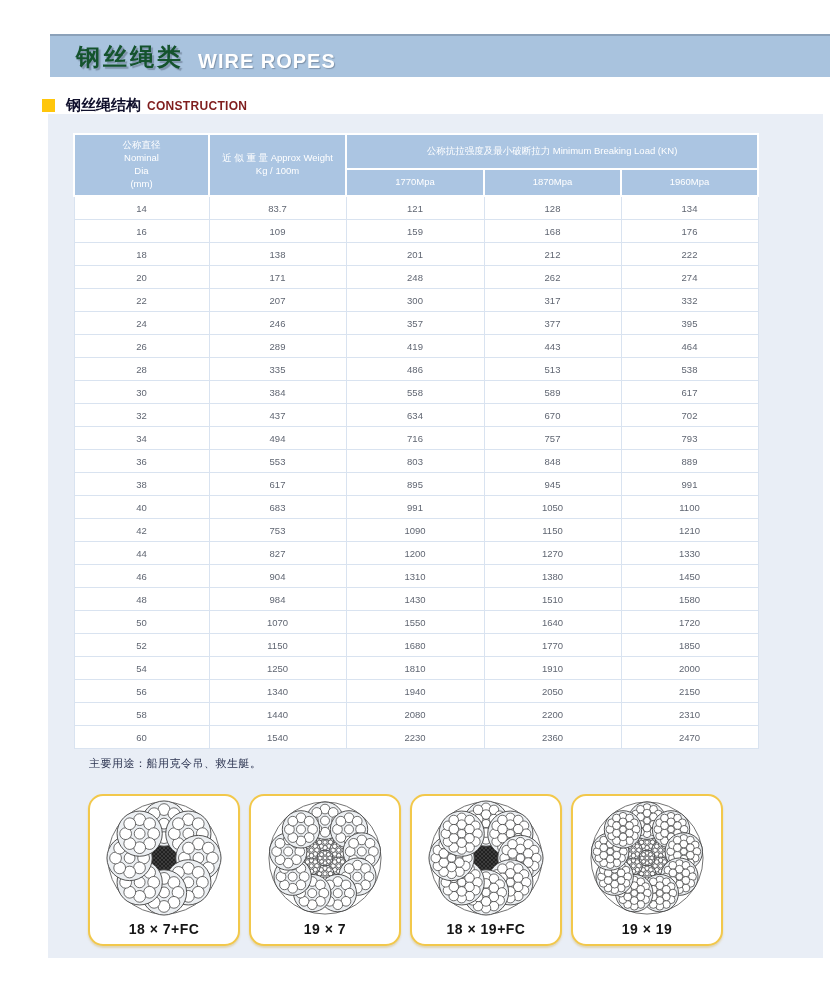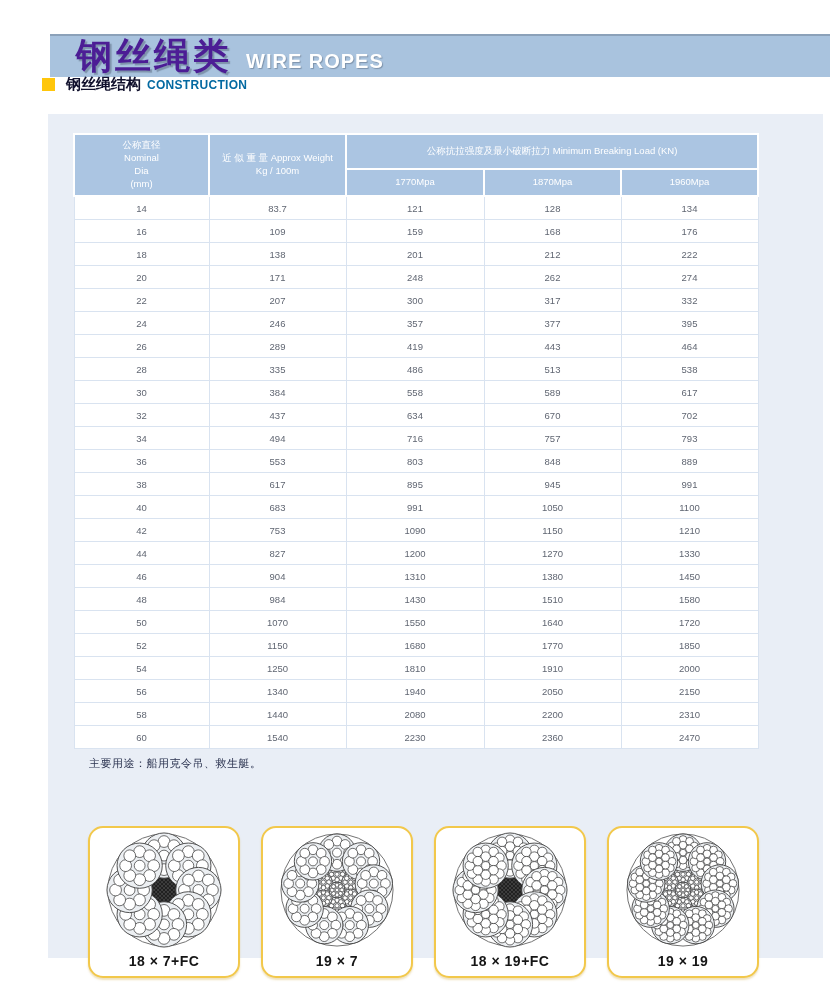--- a/index.html
+++ b/index.html
@@ -7,34 +7,34 @@
     width:830px;height:1000px;position:relative;background:#ffffff;
     font-family:"Liberation Sans", sans-serif;overflow:hidden;
   }
   
   .title-bar{
     position:absolute;left:50px;top:34px;right:0;height:43px;
     background:#a9c3de;border-top:2px solid #8ba1b9;
     display:flex;align-items:center;padding-left:26px;box-sizing:border-box;
   }
   .title-zh{
-    font-size:36px;font-weight:bold;color:#4c1d95;letter-spacing:3px;
+    font-size:24px;font-weight:bold;color:#14532d;letter-spacing:3px;
     text-shadow:2px 2px 1px #7e93ab;
   }
   .title-en{
     font-size:20px;font-weight:bold;color:#ffffff;letter-spacing:1px;
     margin-left:14px;margin-top:10px;text-shadow:1px 1px 1px #7e93ab;
   }
   
   .section-row{
-    position:absolute;left:42px;top:75px;display:flex;align-items:center;justify-content:center;
+    position:absolute;left:42px;top:96px;display:flex;align-items:center;justify-content:center;
   }
   .section-bullet{width:13px;height:13px;background:#ffc60b;}
   .section-zh{font-size:15px;font-weight:bold;color:#10102c;margin-left:11px;}
-  .section-en{font-size:12px;font-weight:bold;color:#0369a1;margin-left:6px;letter-spacing:0.3px;}
+  .section-en{font-size:12px;font-weight:bold;color:#7f1d1d;margin-left:6px;letter-spacing:0.3px;}
   
   .panel{
     position:absolute;left:48px;top:114px;width:775px;height:844px;
     background:#e9eef6;
   }
   
   .tbl-wrap{position:absolute;left:25px;top:19px;}
   table{border-collapse:collapse;table-layout:fixed;width:684px;}
   th{
     background:#abc5e2;color:#ffffff;font-weight:normal;font-size:9.5px;
@@ -49,21 +49,21 @@
     font-size:9.5px;text-align:center;height:22px;padding:0;
   }
   
   .note{
     position:absolute;left:20px;top:642px;font-size:11px;color:#2b3350;
     letter-spacing:0.5px;
     margin-left:21px;
   }
   
   .cards{
-    position:absolute;left:40px;top:712px;display:flex;gap:21px;
+    position:absolute;left:40px;top:680px;display:flex;gap:9px;
   }
   .card{
     width:152px;height:152px;background:#ffffff;border:2px solid #f2c84b;
     border-radius:15px;box-sizing:border-box;position:relative;
     box-shadow:0 2px 2px rgba(210,170,60,0.35);
   }
   .card svg{position:absolute;left:50%;top:3px;transform:translateX(-50%);}
   .card-label{
     position:absolute;bottom:7px;width:100%;text-align:center;
     font-size:14px;font-weight:bold;color:#151515;letter-spacing:0.5px;

